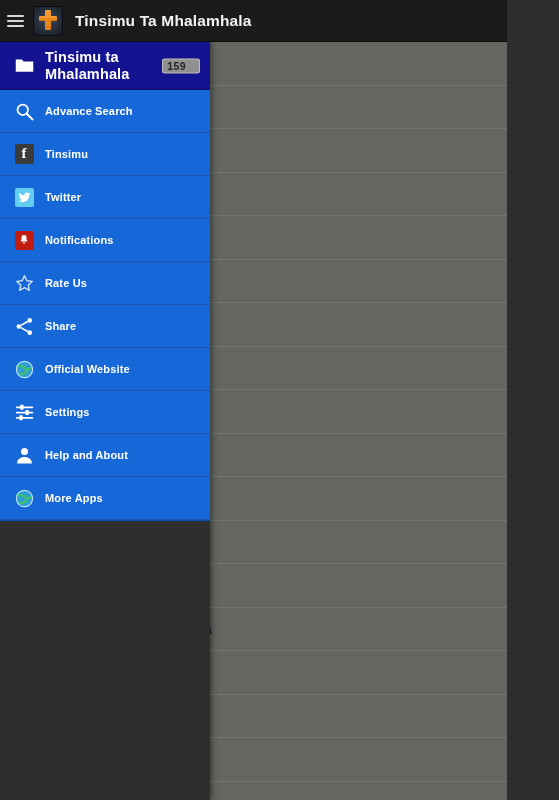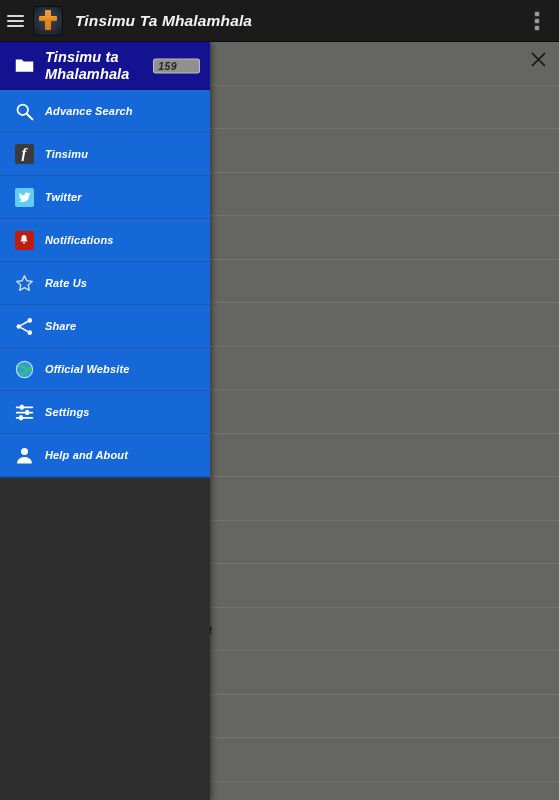--- a/index.html
+++ b/index.html
@@ -6,25 +6,24 @@
     margin: 0;
     padding: 0;
     background: #2e2e2e;
   }
   body {
     font-family: "Liberation Sans", sans-serif;
     -webkit-font-smoothing: antialiased;
   }
   #app {
     position: relative;
-    width: 559px;
+    width: 507px;
     height: 800px;
     overflow: hidden;
     background: #86efac;
-    font-style: italic;
   }
 
   
   .content {
     position: absolute;
     left: 0; top: 42px;
     width: 559px;
     height: 758px;
     background: #656561;
   }
@@ -192,21 +191,21 @@
   }
   .badge {
     position: absolute;
     right: 10px;
     top: 50%;
     transform: translateY(-50%);
     background: #909090;
     color: #262626;
     font-size: 10.5px;
     font-weight: bold;
-    padding: 1px 23px 2px 5px;
+    padding: 1px 14px 2px 5px;
     border-radius: 3px;
     box-shadow: inset 0 0 0 1px #bdbdbd;
     letter-spacing: .4px;
   }
 
   
   .sq-icon {
     width: 19px; height: 19px;
     border-radius: 2px;
     display: flex;
@@ -397,16 +396,26 @@
         </div>
         <div class="drawer-item">
           <span class="ic">
             <svg class="gl" width="21" height="21" viewBox="0 0 24 24">
               <circle cx="12" cy="7.5" r="4" fill="#fff"></circle>
               <path d="M3.6 21c0-4.6 3.8-7.2 8.4-7.2s8.4 2.6 8.4 7.2z" fill="#fff"></path>
             </svg>
           </span>
           <span class="label">Help and About</span>
         </div>
+        <div class="drawer-item">
+          <span class="ic">
+            <svg class="gl" width="21" height="21" viewBox="0 0 24 24">
+              <circle cx="12" cy="12" r="9.3" fill="#2e9fd6"></circle>
+              <path d="M4 8c3 1 5 0 7 1s1 3 3 3 3-2 5-1M6 17c2-1 3 1 5 0s2-3 4-3" stroke="#3fbf6e" stroke-width="2.6" fill="none" stroke-linecap="round"></path>
+              <circle cx="12" cy="12" r="9.3" fill="none" stroke="#bfe4f5" stroke-width="1.2"></circle>
+            </svg>
+          </span>
+          <span class="label">More Apps</span>
+        </div>
       </div>
   </div>
 
 </div>
 
 </body></html>

